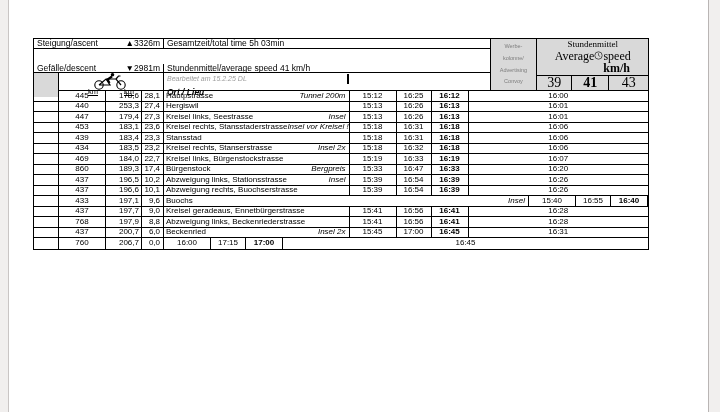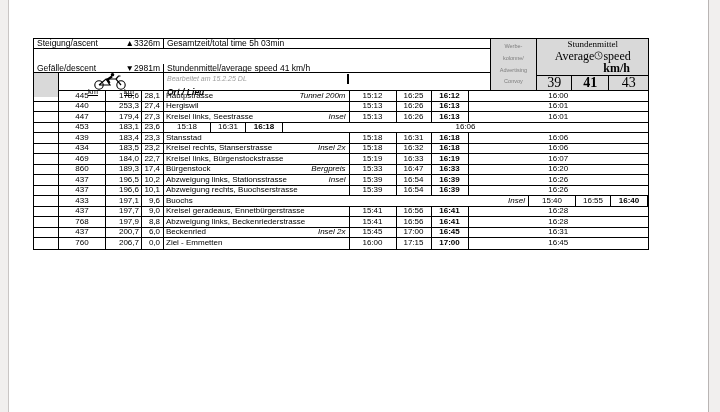--- a/index.html
+++ b/index.html
@@ -183,20 +183,24 @@
     <div class="td c6">16:26</div>
     <div class="td c7">16:13</div>
     <div class="td c8">16:01</div>
   </div>
 
   <div class="tr">
     <div class="td c0"></div>
     <div class="td c1">453</div>
     <div class="td c2">183,1</div>
     <div class="td c3">23,6</div>
+    <div class="td c4">
+      <span class="place">Kreisel rechts, Stansstaderstrasse</span>
+      <span class="note">Insel vor Kreisel !</span>
+    </div>
     <div class="td c5">15:18</div>
     <div class="td c6">16:31</div>
     <div class="td c7">16:18</div>
     <div class="td c8">16:06</div>
   </div>
 
   <div class="tr">
     <div class="td c0"></div>
     <div class="td c1">439</div>
     <div class="td c2">183,4</div>
@@ -344,24 +348,20 @@
     <div class="td c7">16:45</div>
     <div class="td c8">16:31</div>
   </div>
 
 
   <div class="tr">
     <div class="td c0"></div>
     <div class="td c1">760</div>
     <div class="td c2">206,7</div>
     <div class="td c3">0,0</div>
-    <div class="td c4">
-      <span class="place">Ziel - Emmetten</span>
-      <span class="note"></span>
-    </div>
     <div class="td c5">16:00</div>
     <div class="td c6">17:15</div>
     <div class="td c7">17:00</div>
     <div class="td c8">16:45</div>
   </div>
 </div>
   </div>
 </div>
 
 </body></html>

